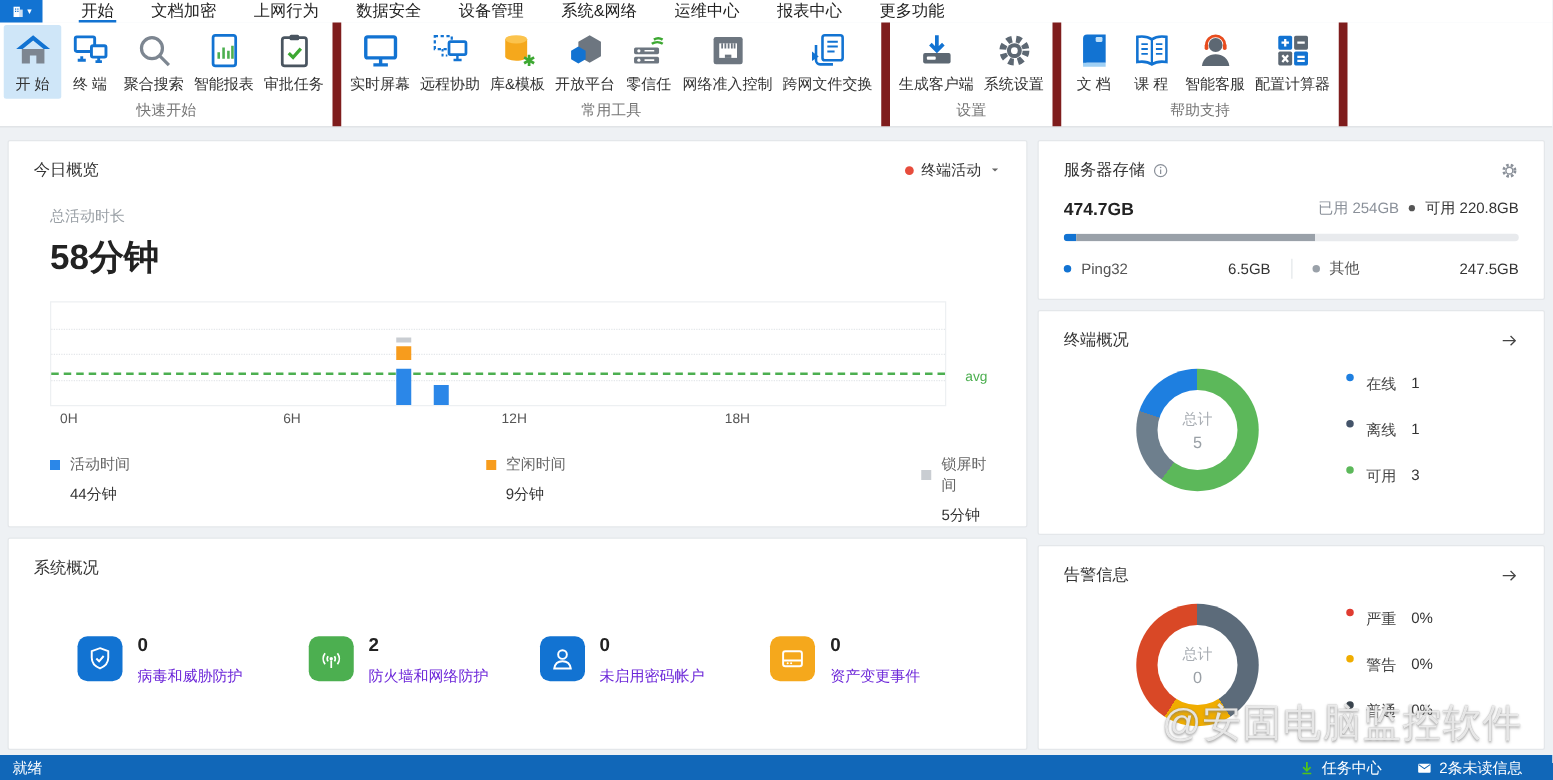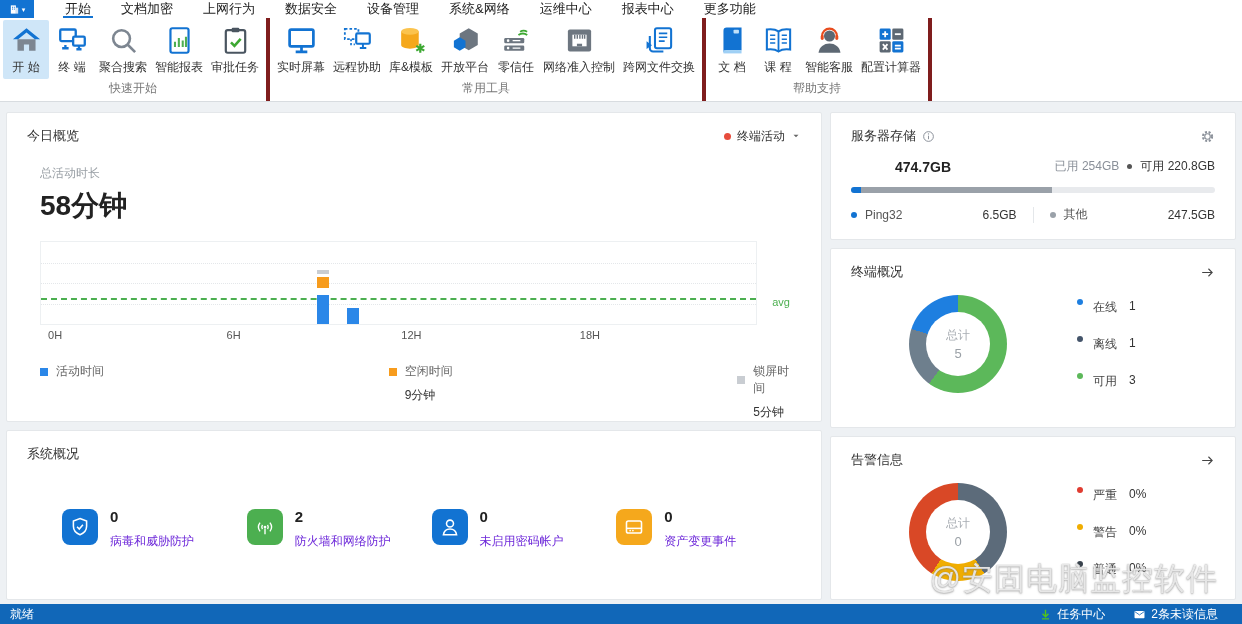--- a/index.html
+++ b/index.html
@@ -15,21 +15,21 @@
   .menubar { height:18px; background:#fff; display:flex; align-items:stretch; }
   .app-btn { width:34px; background:#1273d2; display:flex; align-items:center; justify-content:center; gap:2px; cursor:pointer; }
   .app-btn svg { width:11px; height:11px; }
   .app-caret { color:#fff; font-size:7px; line-height:1; }
   .tabs { display:flex; margin-left:16px; }
   .tab { padding:0 15px; font-size:13px; display:flex; align-items:center; position:relative; color:#222; cursor:pointer; white-space:nowrap; }
   .tab.active::after { content:""; position:absolute; left:13px; right:13px; bottom:0; height:2px; background:#1273d2; }
 
   
   .ribbon { height:84px; background:#fff; border-bottom:1px solid #d8dce0; display:flex; }
-  .rgroup { display:flex; flex-direction:column; border-right:4px solid #7f1d1d; padding:0 3px; }
+  .rgroup { display:flex; flex-direction:column; border-right:7px solid #7f1d1d; padding:0 3px; }
   .rspacer { flex:1; border-right:none; }
   .rbuttons { display:flex; flex:1; align-items:stretch; padding-top:2px; }
   .rbtn { min-width:46px; padding:3px 4px 0; display:flex; flex-direction:column; align-items:center; gap:3px; border-radius:2px; cursor:pointer; }
   .rbtn.selected { background:#cfe6f8; }
   .rbtn .ric { width:31px; height:31px; margin-top:2px; }
   .rbtn .ric svg { width:100%; height:100%; }
   .rlabel { font-size:12px; color:#333; white-space:nowrap; }
   .rgroup-label { text-align:center; font-size:12px; color:#777; padding:1px 0 4px; white-space:nowrap; }
 
   
@@ -71,21 +71,21 @@
   
   .sys-items { display:flex; margin-top:46px; padding-left:35px; }
   .sys-item { width:196px; display:flex; gap:12px; align-items:flex-start; }
   .sys-tile { width:36px; height:36px; border-radius:8px; display:flex; align-items:center; justify-content:center; flex:none; }
   .sys-tile svg { width:22px; height:22px; }
   .sys-num { font-size:15px; font-weight:bold; color:#222; line-height:1.1; }
   .sys-label { color:#6d28d9; margin-top:7px; white-space:nowrap; }
 
   
   .sto-row { display:flex; justify-content:space-between; align-items:center; margin-top:13px; }
-  .sto-total { font-size:14px; font-weight:bold; color:#222;margin-left:44px; }
+  .sto-total { font-size:14px; font-weight:bold; color:#222; }
   .sto-usage { display:flex; align-items:center; gap:8px; }
   .sto-used { color:#8a9099; }
   .sto-free { color:#333; }
   .mini-dot { width:5px; height:5px; border-radius:50%; background:#555; }
   .sto-bar { margin-top:12px; height:6px; border-radius:3px; background:#e8eaed; position:relative; overflow:hidden; }
   .sto-seg { position:absolute; top:0; bottom:0; }
   .sto-items { display:flex; margin-top:13px; align-items:center; }
   .sto-item { flex:1; display:flex; align-items:center; gap:8px; color:#555; }
   .sto-item .val { margin-left:auto; color:#333; }
   .sto-div { width:1px; height:16px; background:#e4e7ea; margin:0 16px; }
@@ -271,20 +271,45 @@
               <path d="M4.5 8.5v9.5a2.5 2.5 0 0 0 2.5 2.5h8" stroke="#1273d2" stroke-width="1.6"></path>
               <path d="M2 12.5l4.2 3.2L2 18.5z" fill="#1273d2"></path>
             </svg>
           </span>
         <span class="rlabel">跨网文件交换</span>
       </div>
     </div>
     <div class="rgroup-label">常用工具</div>
   </div>
 
+  <div class="rgroup">
+    <div class="rbuttons">
+      <div class="rbtn">
+        <span class="ric">
+            <svg viewBox="0 0 24 24">
+              <path d="M12 2.5v9.5M8 8l4 4 4-4" stroke="#1273d2" stroke-width="2.3" fill="none"></path>
+              <rect x="3.5" y="13.5" width="17" height="6.5" rx="1.2" fill="#5d6873"></rect>
+              <rect x="5.8" y="15.7" width="5.5" height="2" rx="0.6" fill="#fff"></rect>
+            </svg>
+          </span>
+        <span class="rlabel">生成客户端</span>
+      </div>
+      <div class="rbtn">
+        <span class="ric">
+            <svg viewBox="0 0 24 24">
+              <circle cx="12" cy="12" r="7.2" fill="none" stroke="#5d6873" stroke-width="4.2" stroke-dasharray="3.2 2.6"></circle>
+              <circle cx="12" cy="12" r="4.6" fill="#5d6873"></circle>
+              <circle cx="12" cy="12" r="2.1" fill="#fff"></circle>
+            </svg>
+          </span>
+        <span class="rlabel">系统设置</span>
+      </div>
+    </div>
+    <div class="rgroup-label">设置</div>
+  </div>
 
   <div class="rgroup">
     <div class="rbuttons">
       <div class="rbtn">
         <span class="ric">
             <svg viewBox="0 0 24 24">
               <path d="M5 4.5A2.5 2.5 0 0 1 7.5 2H19v17.5H7.5A2.5 2.5 0 0 0 5 22z" fill="#1273d2"></path>
               <path d="M5 19.5V22h14v-2.5" fill="#9fd0f5"></path>
               <rect x="12.8" y="3.6" width="4.2" height="3" rx="0.7" fill="#bfe0f9"></rect>
             </svg>
@@ -372,20 +397,21 @@
           <span style="left: 51.8%;">12H</span>
           <span style="left: 76.7%;">18H</span>
         </div>
 
       <div class="t-legend">
         <div class="t-leg">
           <div class="t-leg-head">
               <span class="sq" style="background: rgb(43, 135, 232);"></span>
               <span>活动时间</span>
             </div>
+          <div class="t-leg-val">44分钟</div>
         </div>
         <div class="t-leg">
           <div class="t-leg-head">
               <span class="sq" style="background: rgb(247, 156, 29);"></span>
               <span>空闲时间</span>
             </div>
           <div class="t-leg-val">9分钟</div>
         </div>
         <div class="t-leg">
           <div class="t-leg-head">

